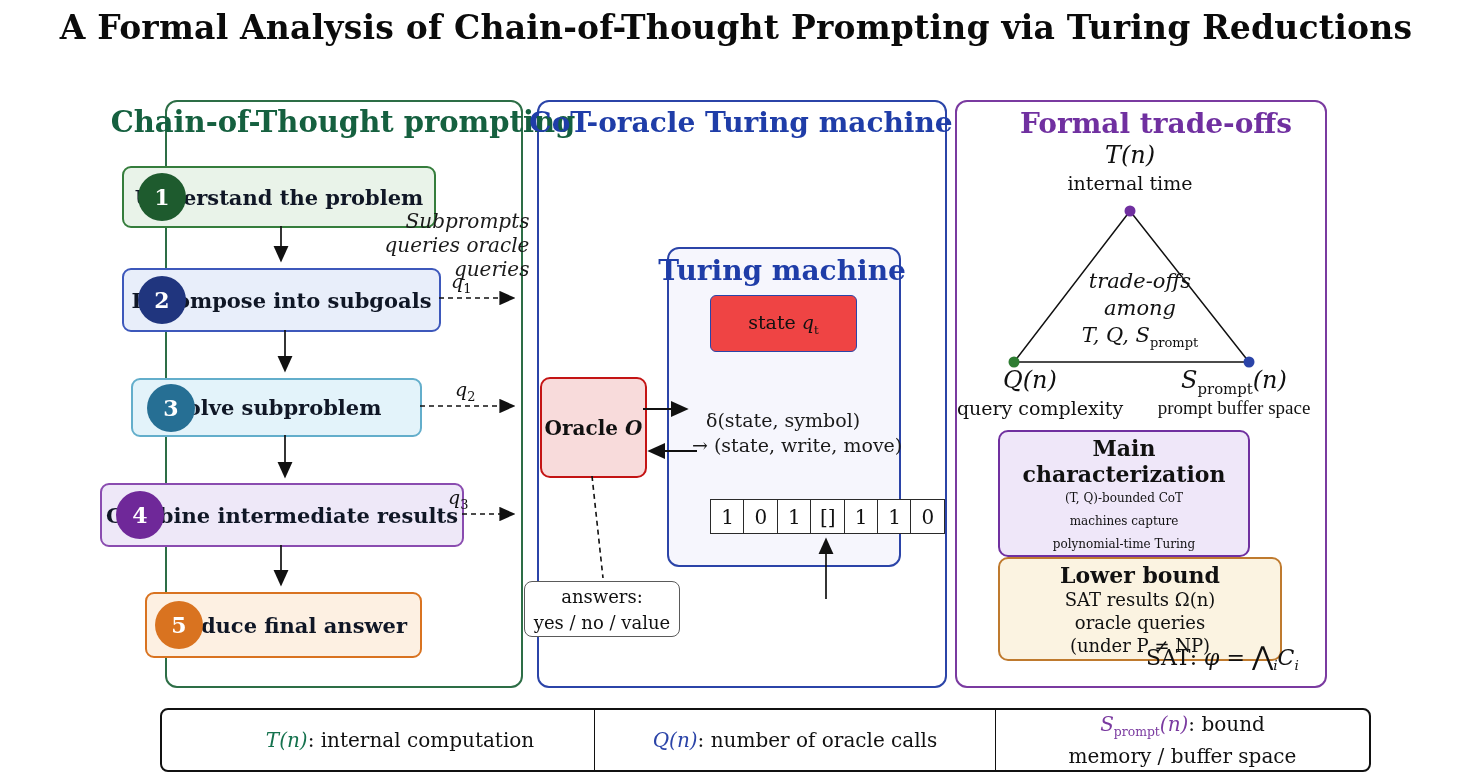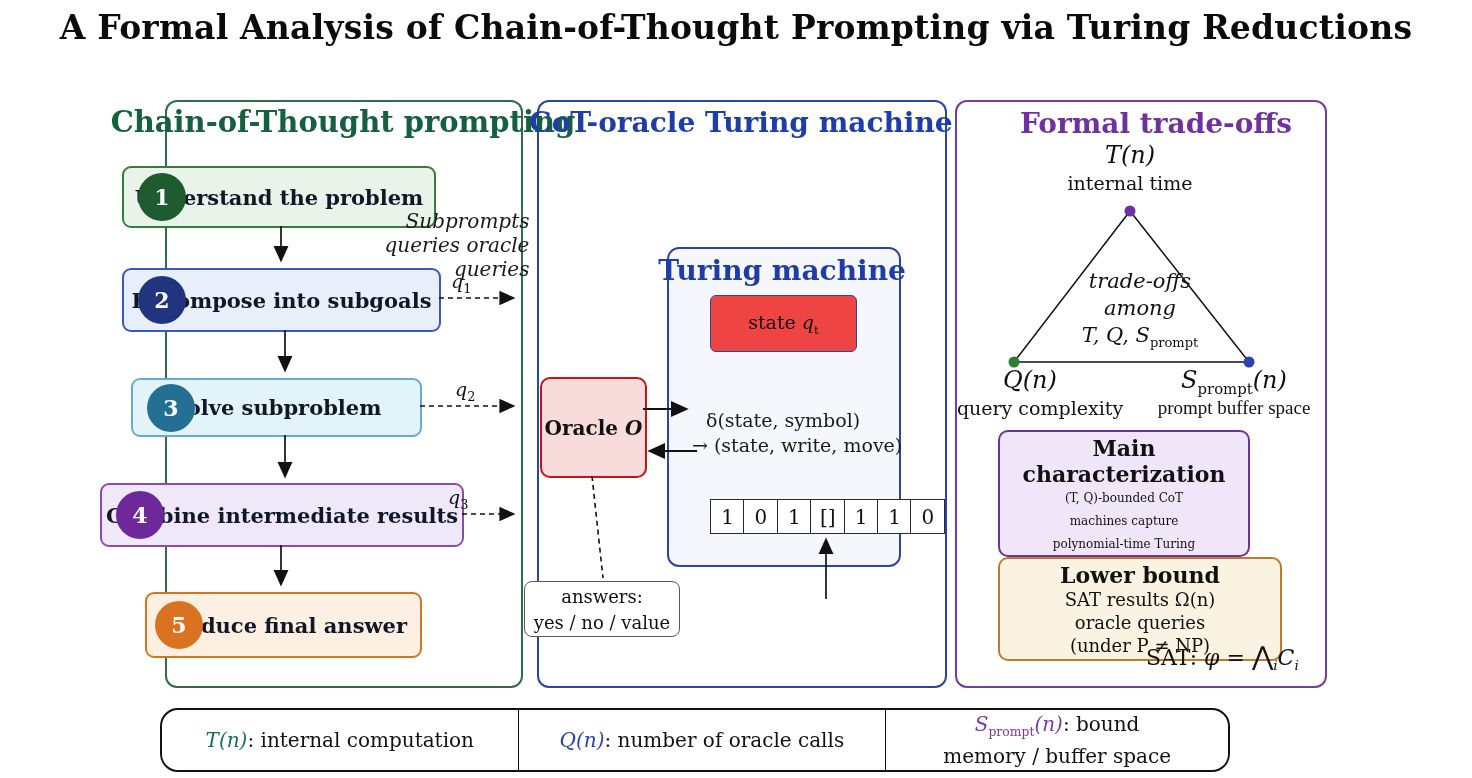--- a/index.html
+++ b/index.html
@@ -81,22 +81,22 @@
   #lower-box{left:998px;top:557px;width:284px;height:104px;background:#fbf3e1;border:2.4px solid #bf7a2e;border-radius:10px;
     text-align:center;box-sizing:border-box;}
   #lower-box .box-title{font-size:22px;font-weight:bold;margin-top:3px;}
   #lower-box .box-line{font-size:18px;line-height:23px;}
   #sat-formula{left:1146px;top:641px;font-size:22px;white-space:nowrap;z-index:5;}
   #sat-formula .it{font-style:italic;}
   #sat-formula sub{font-size:0.62em;}
   #sat-formula .wedge{font-size:26px;}
 
   
-  #legend{left:160px;top:708px;width:1070px;height:64px;background:#fff;border:2px solid #111;border-radius:18px;
-    display:flex;z-index:2;box-sizing:border-box;}
+  #legend{left:160px;top:708px;width:1211px;height:64px;background:#fff;border:2px solid #111;border-radius:8px;
+    display:flex;z-index:2;box-sizing:border-box;padding-left:44px;}
   .legend-cell{display:flex;flex-direction:column;align-items:center;justify-content:center;font-size:20px;line-height:24px;}
   #legend-cell-t{width:388px;}
   #legend-cell-q{width:400px;border-left:1.6px solid #111;}
   #legend-cell-s{width:373px;border-left:1.6px solid #111;text-align:center;}
   .t-green{color:#15724e;font-style:italic;}
   .t-blue{color:#2b44a8;font-style:italic;}
   .t-purple{color:#7a3aa0;font-style:italic;}
   .t-purple sub{font-style:normal;}
 
   svg.layer{left:0;top:0;z-index:3;pointer-events:none;}

